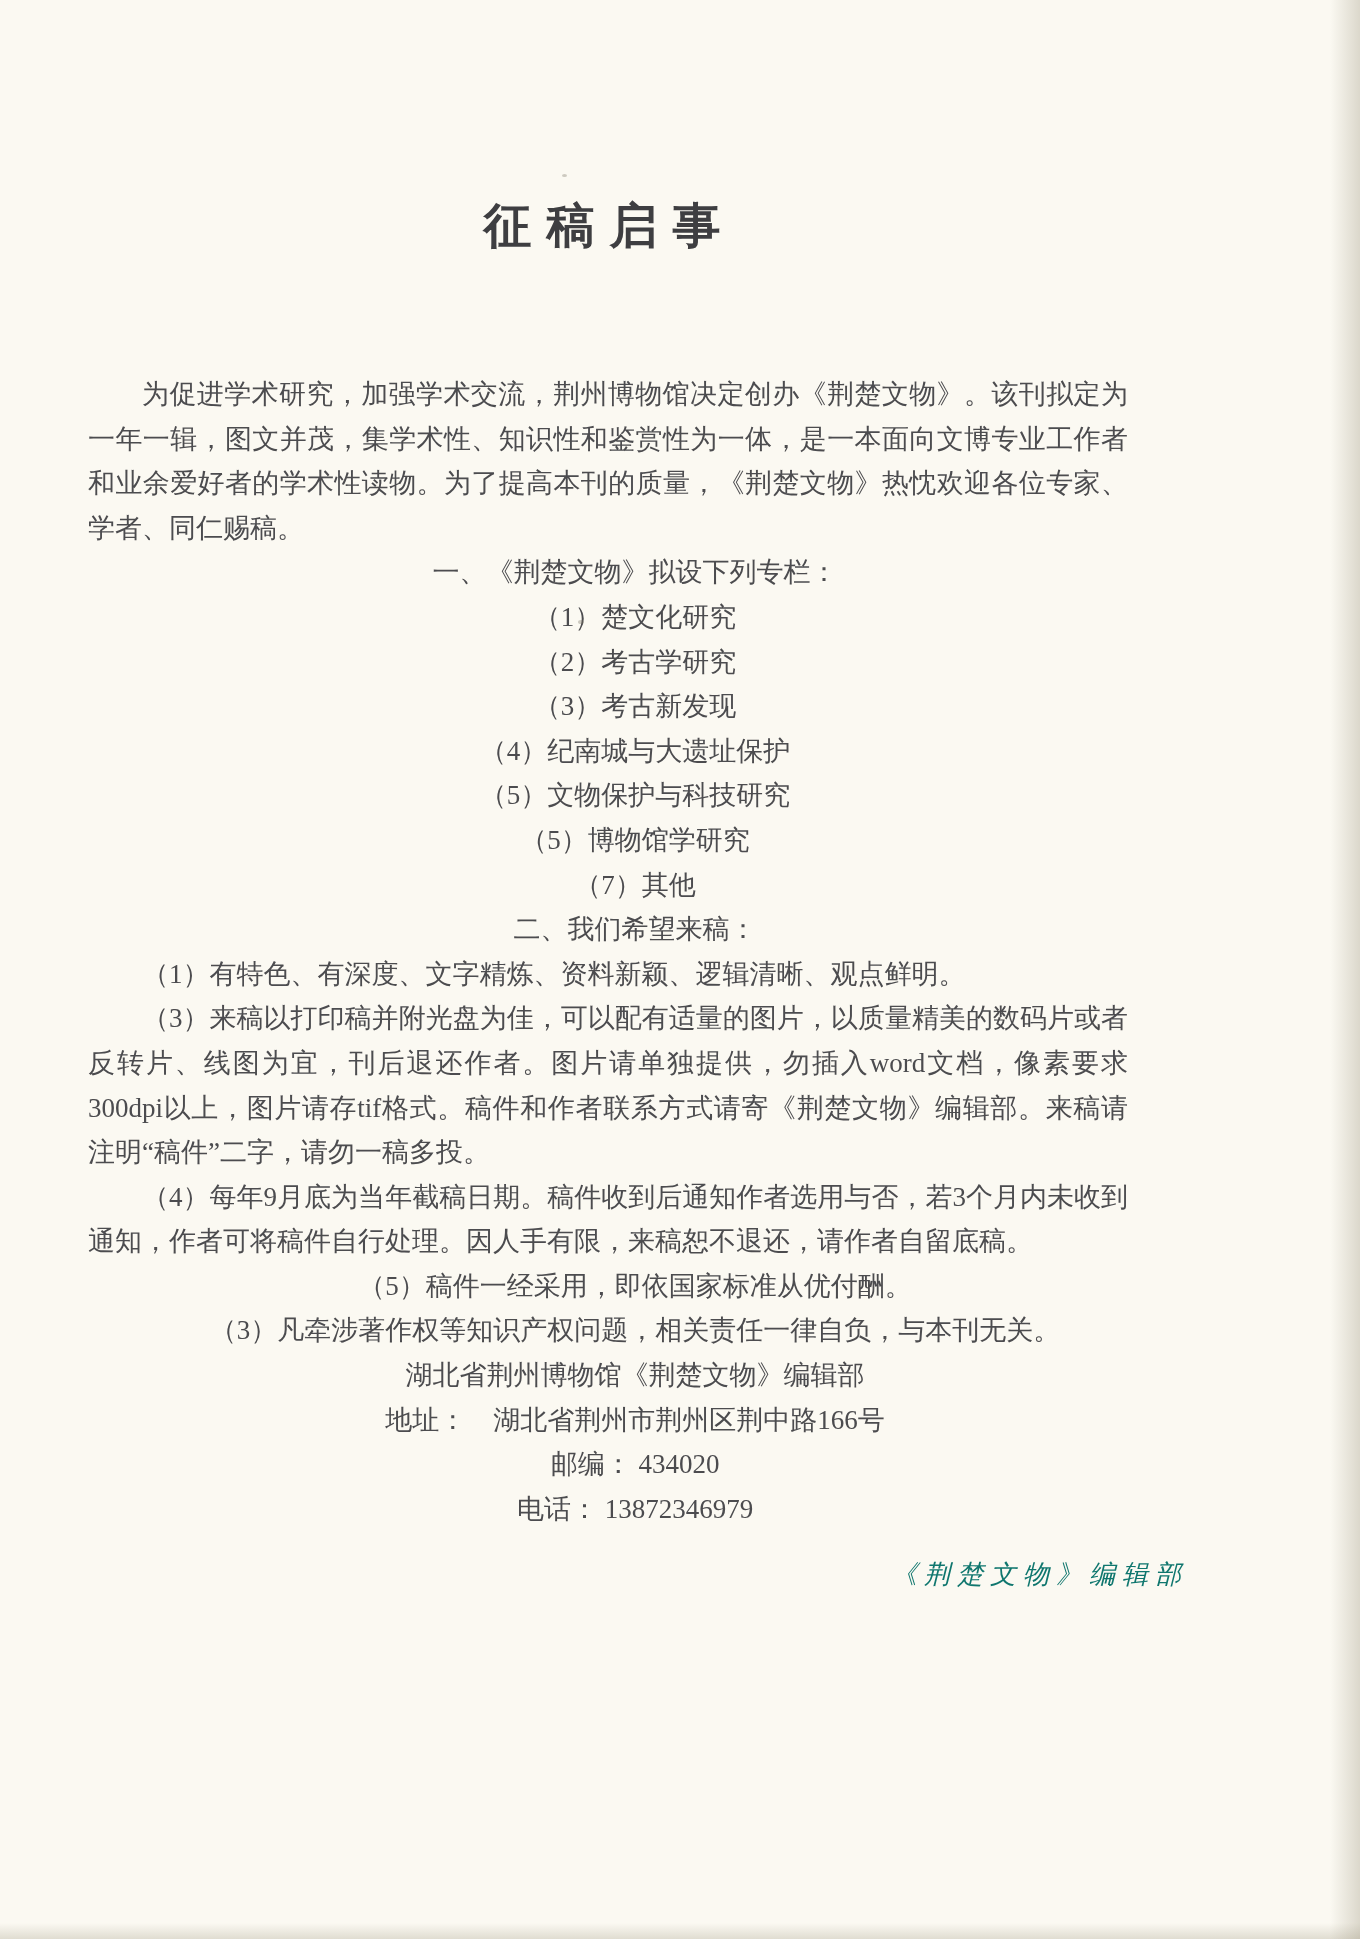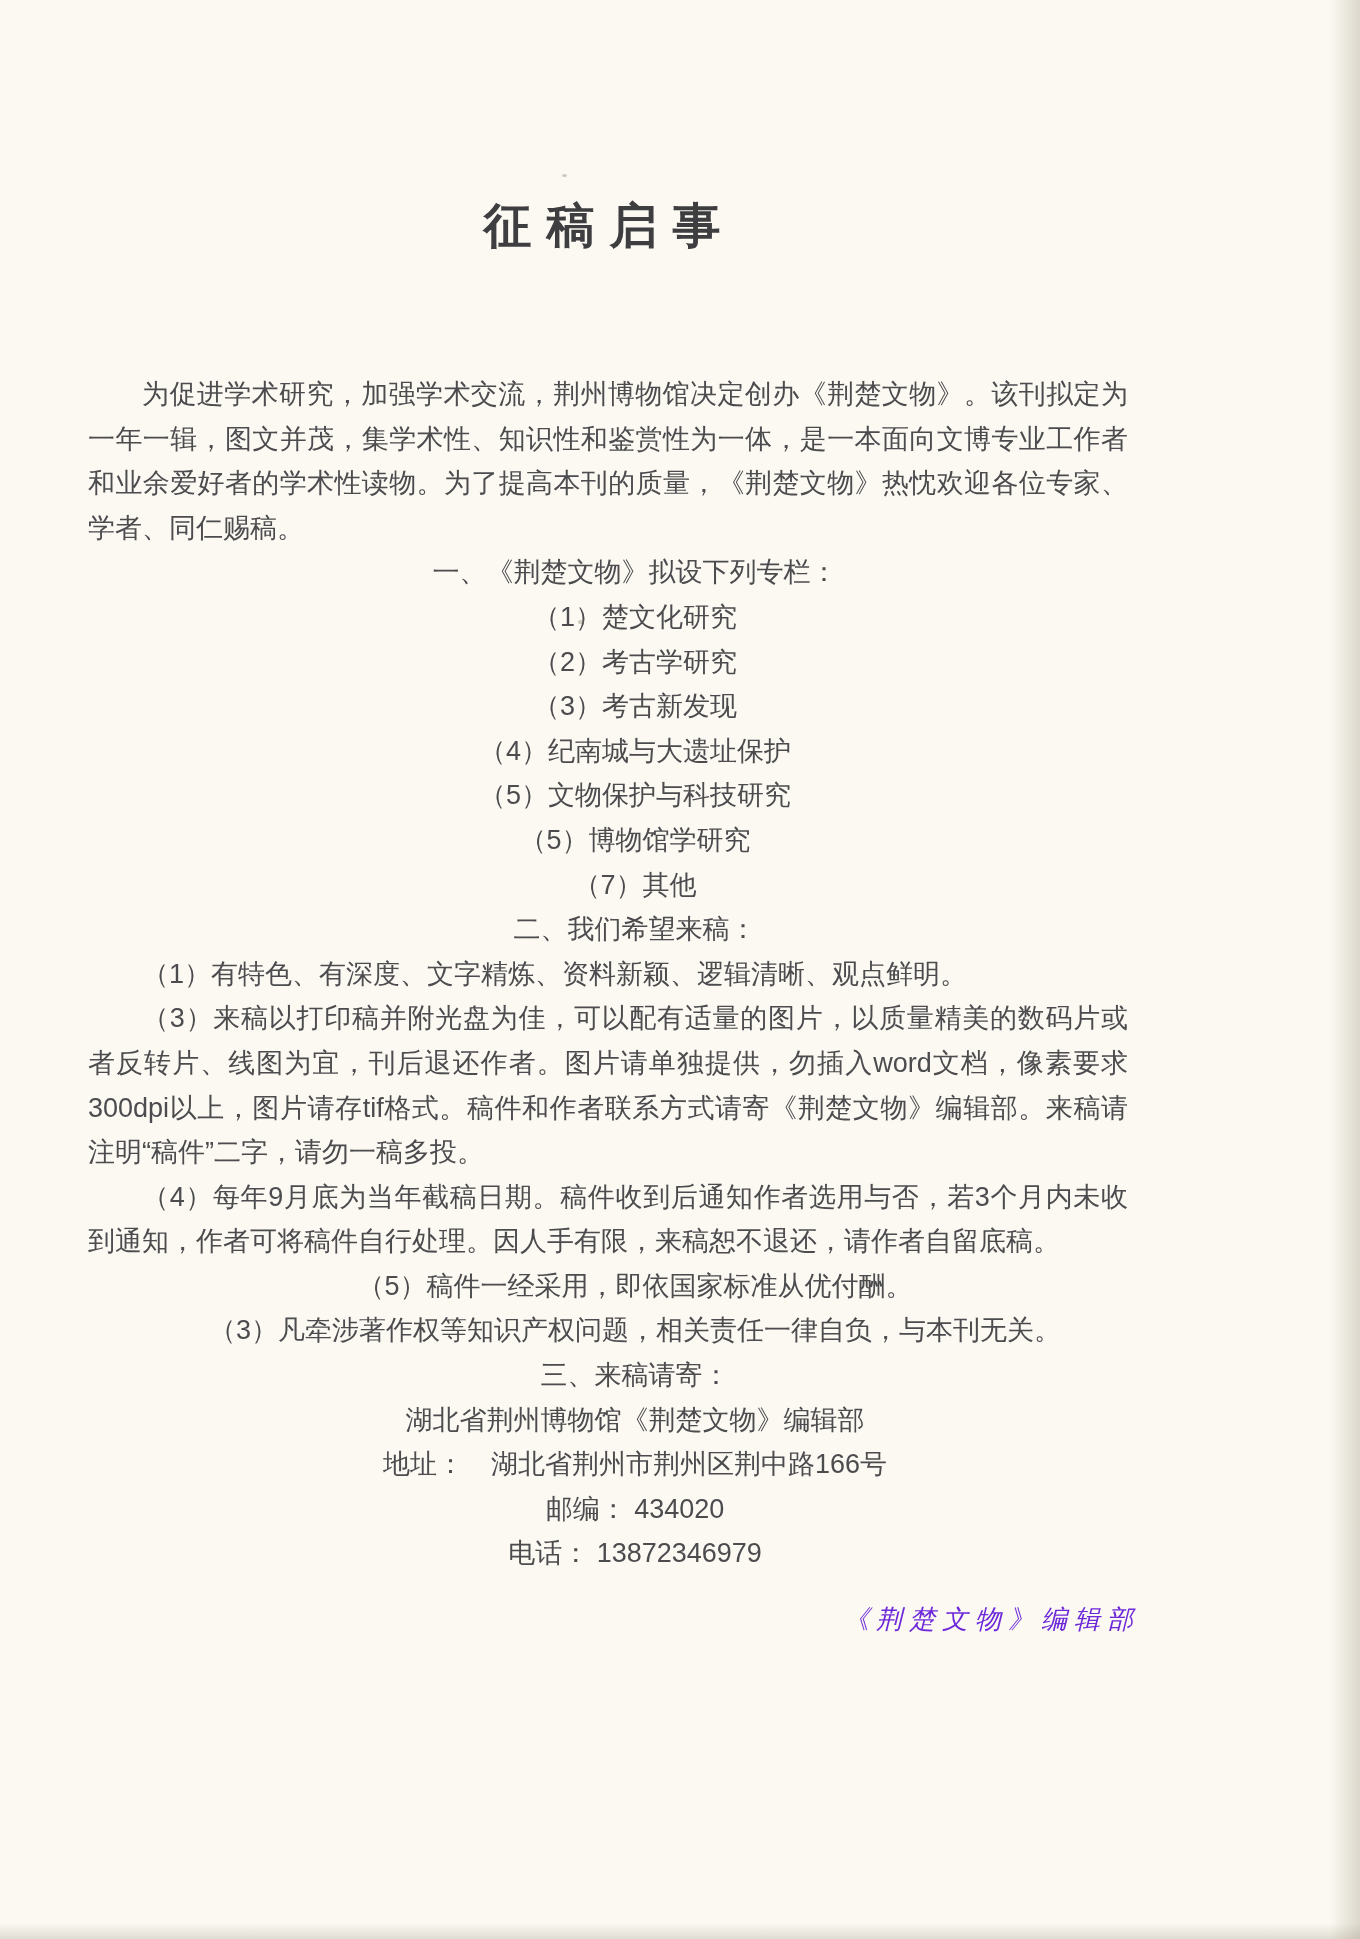--- a/index.html
+++ b/index.html
@@ -6,21 +6,21 @@
     margin: 0;
     padding: 0;
     background: #ffffff;
   }
   .page {
     position: relative;
     width: 1360px;
     height: 1939px;
     background: #fbf9f2;
     overflow: hidden;
-    font-family: Liberation Sans, sans-serif;
+    font-family: Liberation Serif, serif;
     color: #4c4c4f;
   }
   
   .edge-right {
     position: absolute;
     top: 0; right: 0;
     width: 30px; height: 100%;
     background: linear-gradient(to right, rgba(146,138,114,0), rgba(146,138,114,0.30));
     pointer-events: none;
   }
@@ -65,21 +65,22 @@
   .justify {
     text-align: justify;
   }
   .signature {
     margin-top: 26px;
     width: 1140px; 
     text-align: right;
     font-size: 26px;
     letter-spacing: 7px;
     font-style: italic;
-    color: #6d28d9;
+    color: #0f766e;
+    margin-left: 48px;
   }
 </style>
 </head>
 <body>
 
 <div class="page">
 
   <div class="speck speck1"></div>
   <div class="speck speck2"></div>
 
@@ -98,21 +99,20 @@
     <p class="para">（5）博物馆学研究</p>
     <p class="para">（7）其他</p>
 
     <p class="para">二、我们希望来稿：</p>
     <p class="para justify">（1）有特色、有深度、文字精炼、资料新颖、逻辑清晰、观点鲜明。</p>
     <p class="para justify">（3）来稿以打印稿并附光盘为佳，可以配有适量的图片，以质量精美的数码片或者反转片、线图为宜，刊后退还作者。图片请单独提供，勿插入word文档，像素要求300dpi以上，图片请存tif格式。稿件和作者联系方式请寄《荆楚文物》编辑部。来稿请注明“稿件”二字，请勿一稿多投。</p>
     <p class="para justify">（4）每年9月底为当年截稿日期。稿件收到后通知作者选用与否，若3个月内未收到通知，作者可将稿件自行处理。因人手有限，来稿恕不退还，请作者自留底稿。</p>
     <p class="para">（5）稿件一经采用，即依国家标准从优付酬。</p>
     <p class="para">（3）凡牵涉著作权等知识产权问题，相关责任一律自负，与本刊无关。</p>
 
-    <p class="para">三、来稿请寄：</p>
     <p class="para">湖北省荆州博物馆《荆楚文物》编辑部</p>
     <p class="para">地址：　湖北省荆州市荆州区荆中路166号</p>
     <p class="para">邮编： 434020</p>
     <p class="para">电话： 13872346979</p>
 
   </div>
 
   <div class="signature">《荆楚文物》编辑部</div>
 
   <div class="edge-right"></div>

